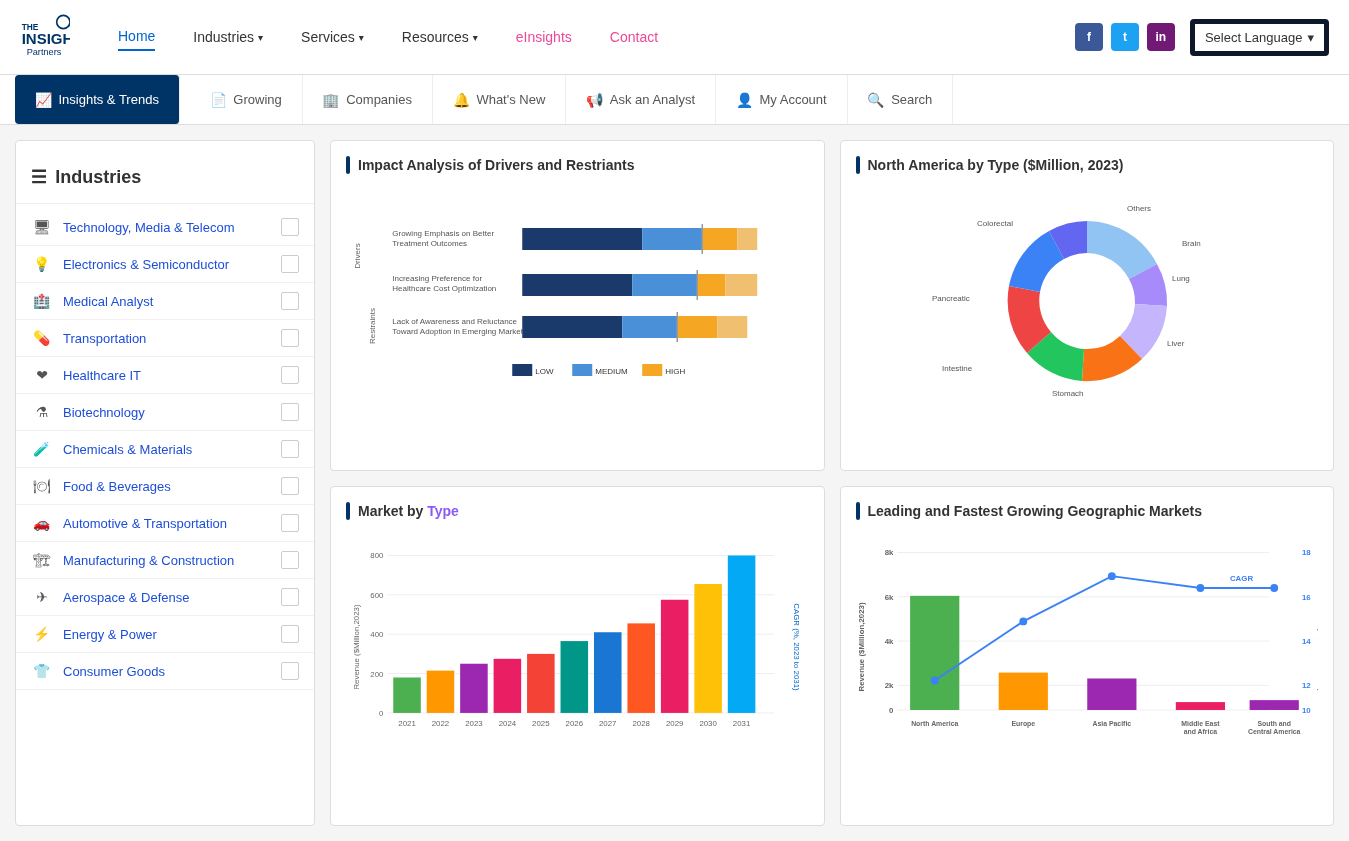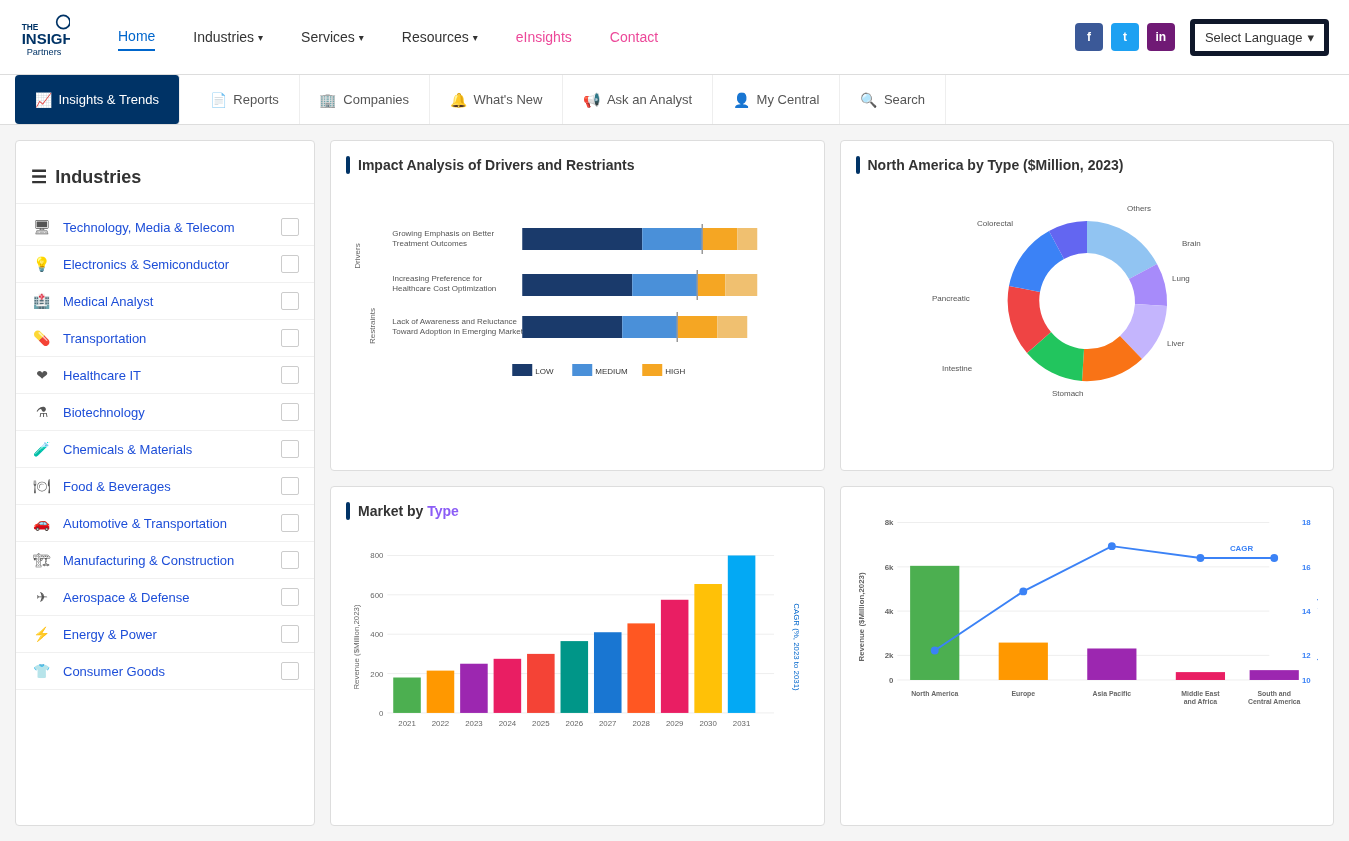--- a/index.html
+++ b/index.html
@@ -81,37 +81,37 @@
   </div>
 </div>
 
 <div class="subnav">
   <div class="subnav-item">
     <span class="subnav-icon">📈</span>
     <span>Insights &amp; Trends</span>
   </div>
   <div class="subnav-item">
     <span class="subnav-icon">📄</span>
-    <span>Reports</span>
+    <span>Growing</span>
   </div>
   <div class="subnav-item">
     <span class="subnav-icon">🏢</span>
     <span>Companies</span>
   </div>
   <div class="subnav-item">
     <span class="subnav-icon">🔔</span>
     <span>What's New</span>
   </div>
   <div class="subnav-item">
     <span class="subnav-icon">📢</span>
     <span>Ask an Analyst</span>
   </div>
   <div class="subnav-item">
     <span class="subnav-icon">👤</span>
-    <span>My Central</span>
+    <span>My Account</span>
   </div>
   <div class="subnav-item">
     <span class="subnav-icon">🔍</span>
     <span>Search</span>
   </div>
 </div>
 
 <div class="main-content">
 
   <div class="sidebar">
@@ -326,20 +326,24 @@
 
           <rect x="388" y="22" width="28" height="160" fill="#03a9f4"></rect>
           <text x="402" y="195" font-size="8" fill="#666" text-anchor="middle">2031</text>
 
           <text x="455" y="115" font-size="8" fill="#0066cc" transform="rotate(90,455,115)" text-anchor="middle">CAGR (%, 2023 to 2031)</text>
         </svg>
       </div>
     </div>
 
     <div class="chart-card">
+      <div class="chart-title">
+        <div class="chart-title-bar"></div>
+        <span>Leading and Fastest Growing Geographic Markets</span>
+      </div>
       <div style="position:relative; height:230px;font-weight:bold;">
         <svg width="100%" height="230" viewBox="0 0 470 230">
 
           <text x="8" y="115" font-size="8" fill="#666" transform="rotate(-90,8,115)" text-anchor="middle">Revenue ($Million,2023)</text>
           <text x="38" y="22" font-size="8" fill="#666" text-anchor="end">8k</text>
           <text x="38" y="67" font-size="8" fill="#666" text-anchor="end">6k</text>
           <text x="38" y="112" font-size="8" fill="#666" text-anchor="end">4k</text>
           <text x="38" y="157" font-size="8" fill="#666" text-anchor="end">2k</text>
           <text x="38" y="182" font-size="8" fill="#666" text-anchor="end">0</text>
 

